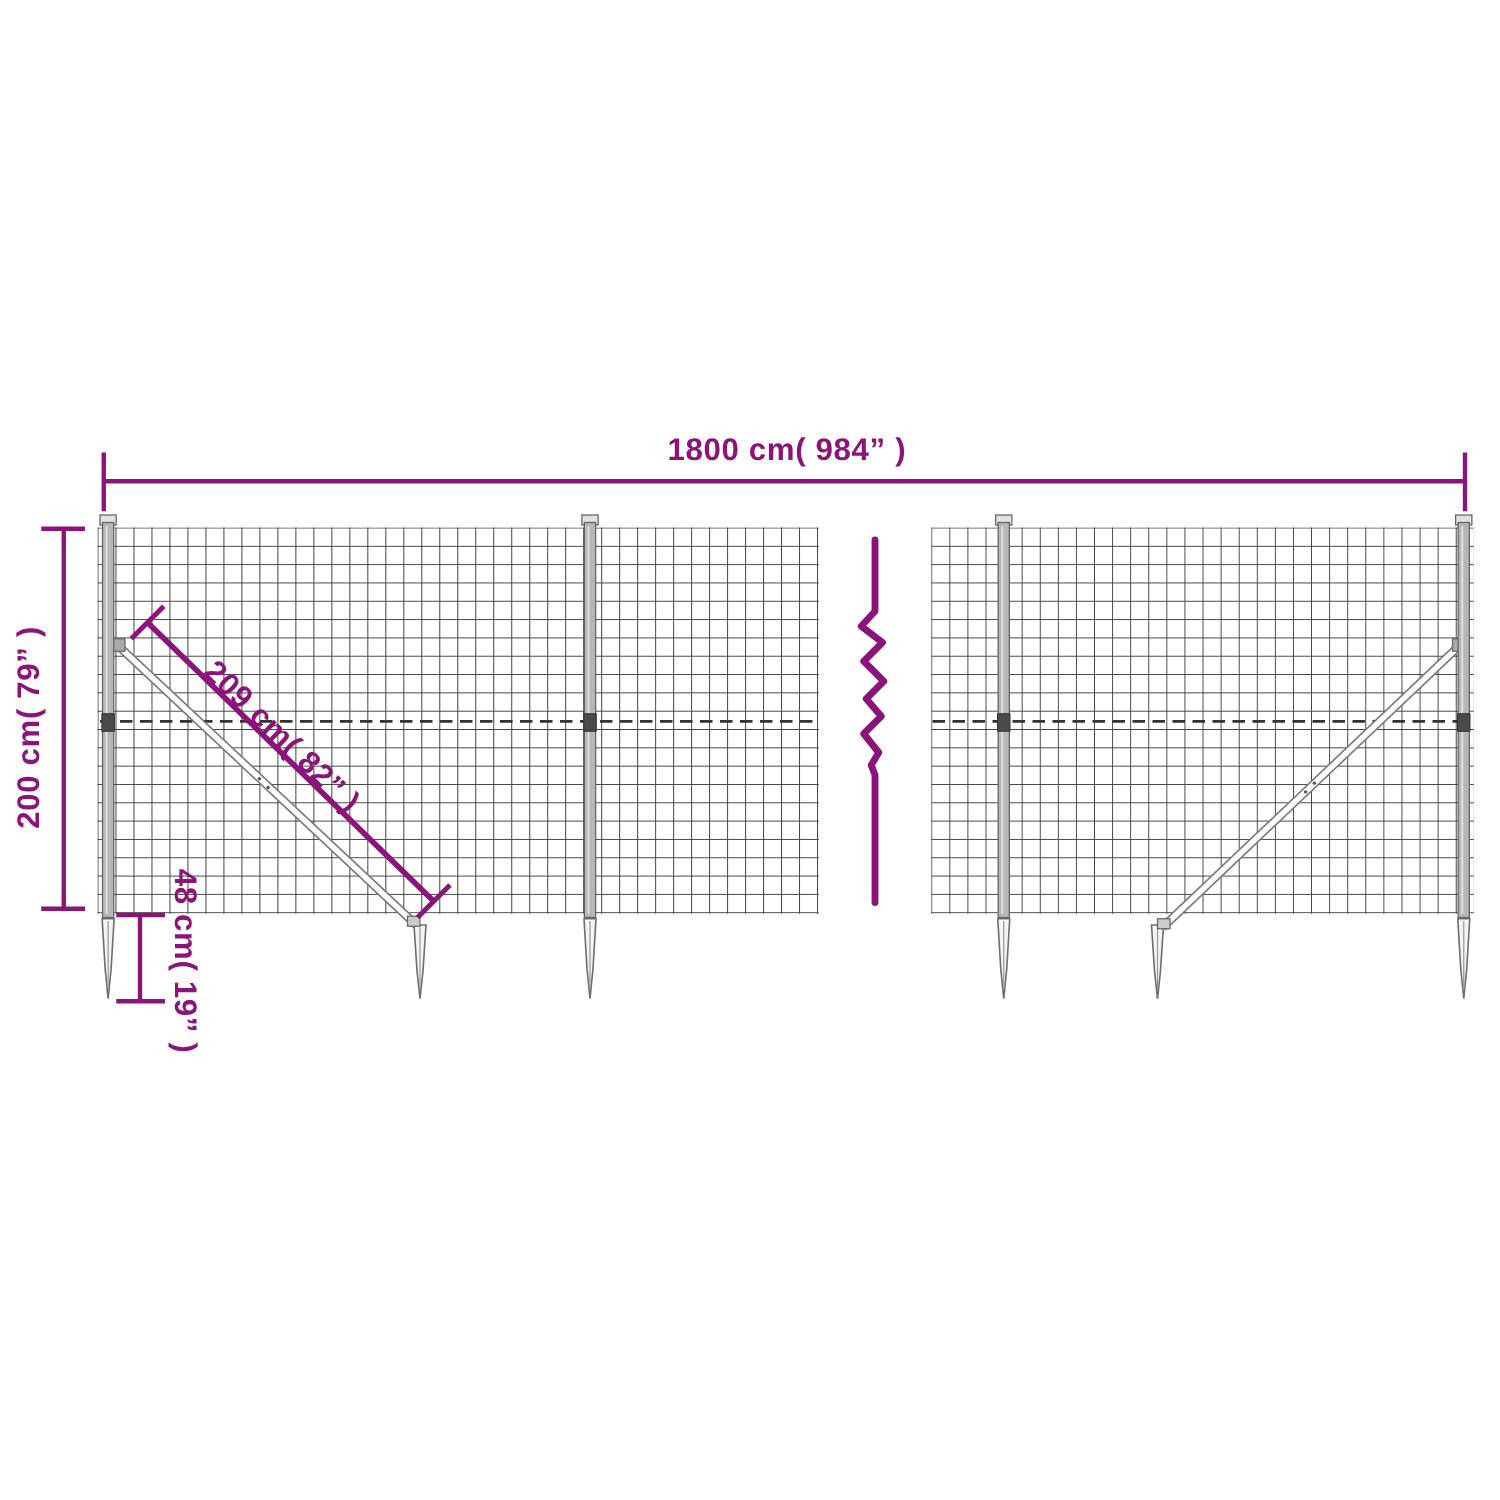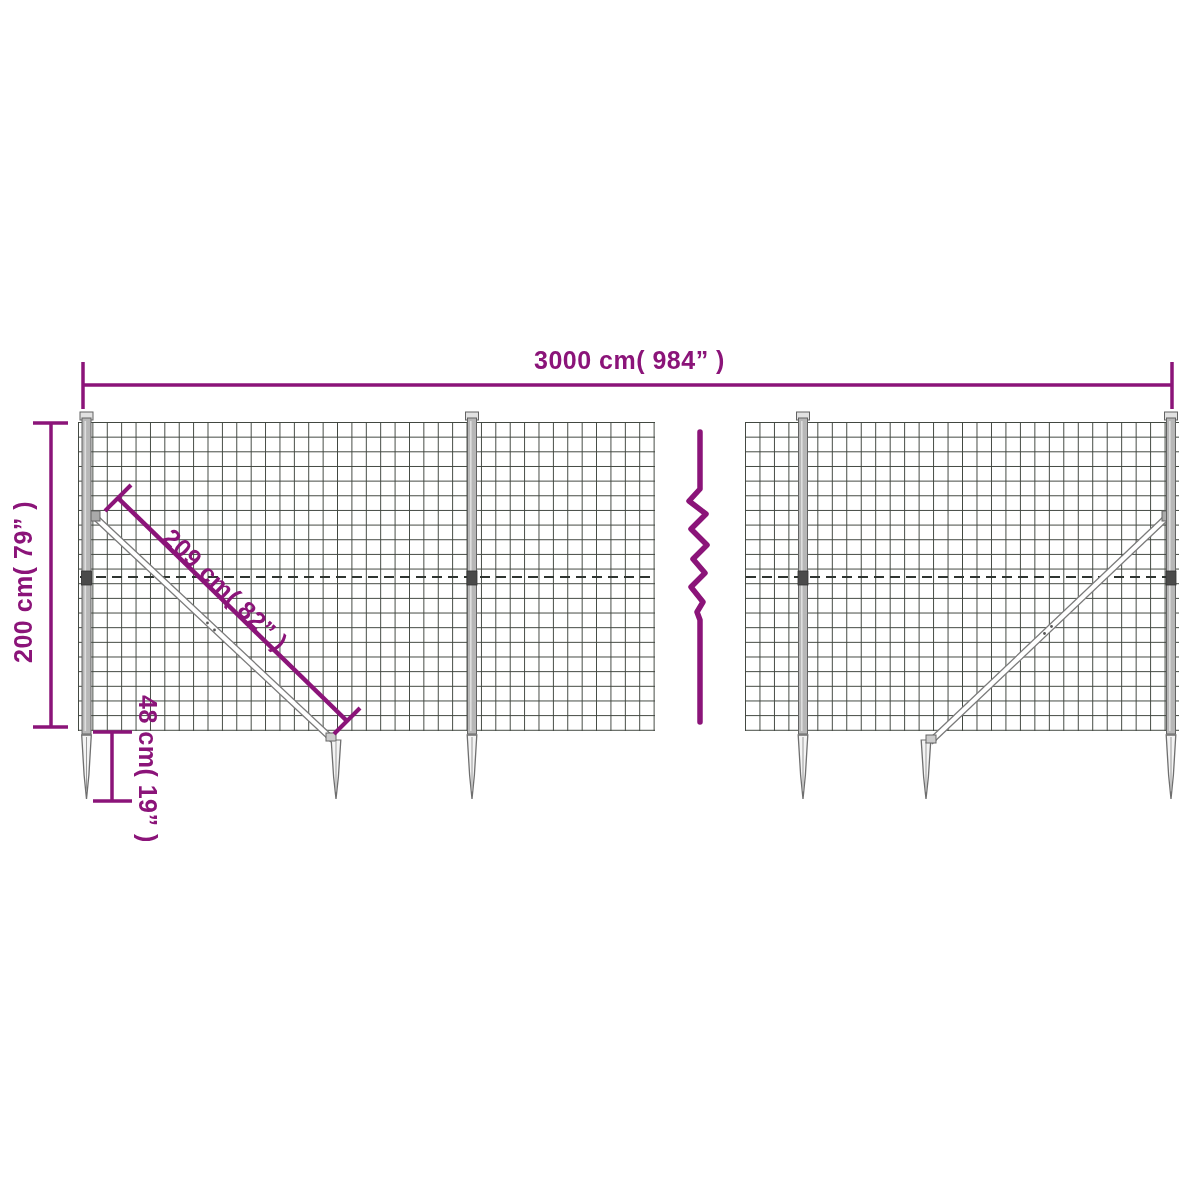--- a/index.html
+++ b/index.html
@@ -99,17 +99,17 @@
       <line x1="334" y1="734" x2="360" y2="708" stroke-width="4"></line>
     </g>
 
     <g stroke="#8b1479">
       <line x1="112" y1="732" x2="112" y2="801" stroke-width="3.5"></line>
       <line x1="93" y1="732" x2="132" y2="732" stroke-width="3.5"></line>
       <line x1="93" y1="801" x2="132" y2="801" stroke-width="3.5"></line>
     </g>
   </svg>
 
-  <div class="dim-label" id="lbl-width">3000 cm( 984” )</div>
+  <div class="dim-label" id="lbl-width">1800 cm( 984” )</div>
   <div class="dim-label" id="lbl-height">200 cm( 79” )</div>
   <div class="dim-label" id="lbl-brace">209 cm( 82” )</div>
   <div class="dim-label" id="lbl-anchor">48 cm( 19” )</div>
 </div>
 
 </body></html>

